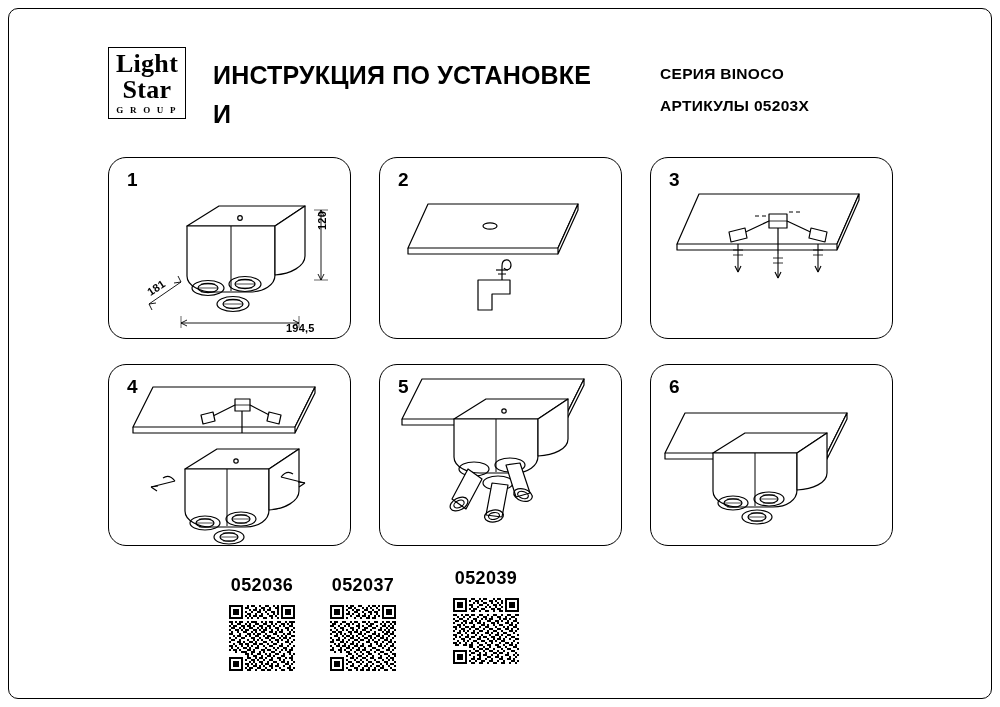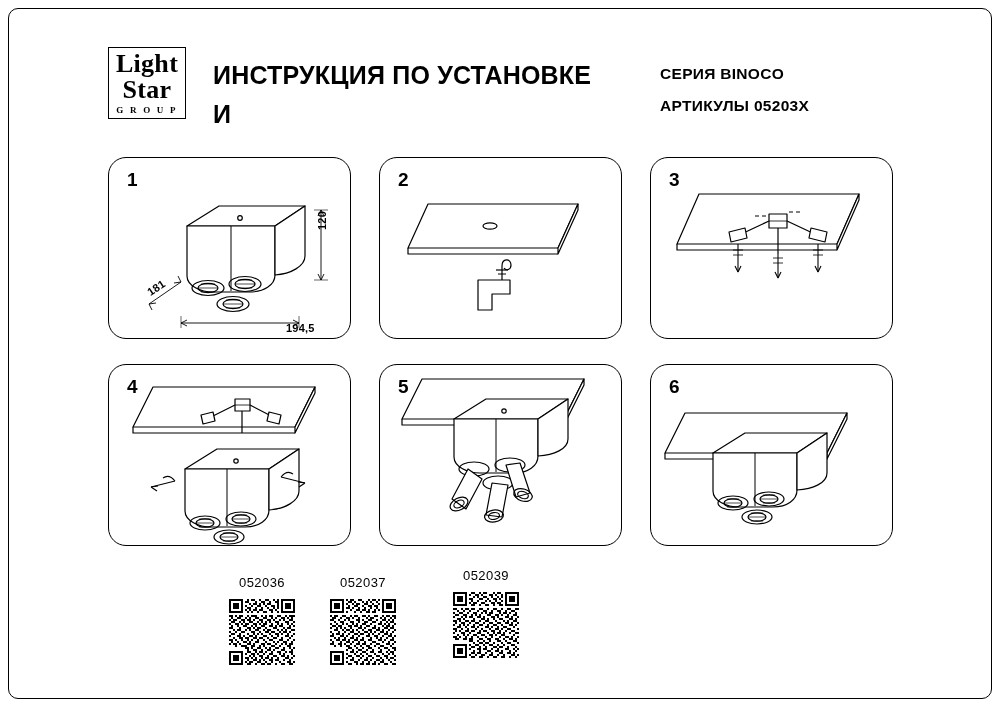--- a/index.html
+++ b/index.html
@@ -133,22 +133,22 @@
   
   .qr-group {
     position: absolute;
     width: 120px;
     text-align: center;
   }
   #qr-1 { left: 202px; top: 575px; }
   #qr-2 { left: 303px; top: 575px; }
   #qr-3 { left: 426px; top: 568px; }
   .qr-label {
-    font-weight: normal;
-    font-size: 13px;
+    font-weight: bold;
+    font-size: 18px;
     letter-spacing: 0.4px;
     margin-bottom: 9px;
   }
   .qr-code {
     width: 66px;
     height: 66px;
     margin: 0 auto;
     display: block;
   }
 </style>

